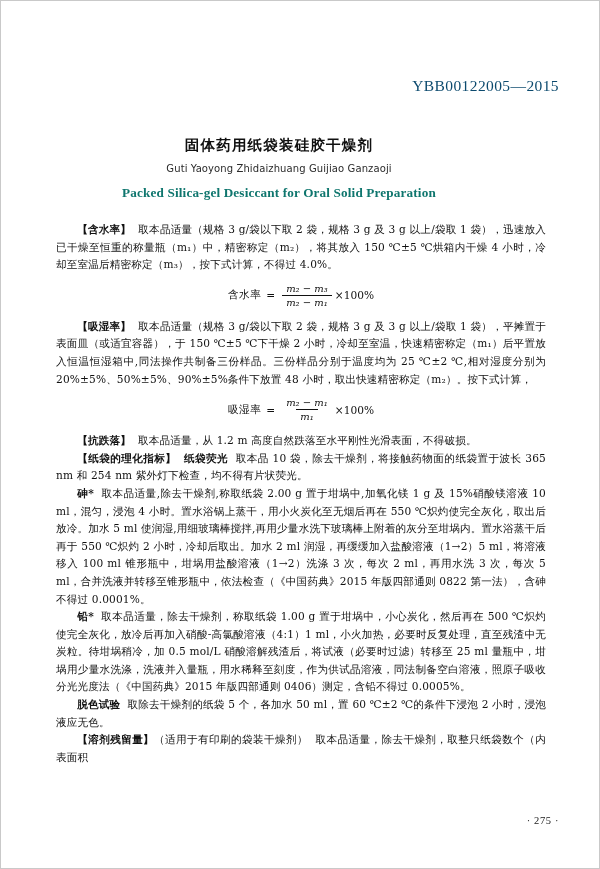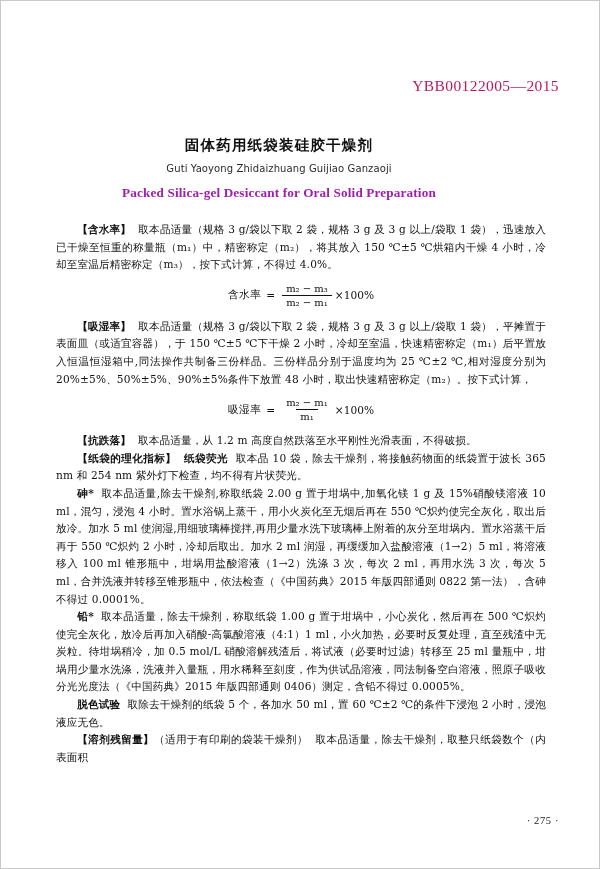--- a/index.html
+++ b/index.html
@@ -27,21 +27,21 @@
   }
 
   
   .doc-code {
     position: absolute;
     right: 40px;
     top: 76px;
     font-family: "Liberation Serif", "DejaVu Serif", serif;
     font-size: 15.5px;
     letter-spacing: 0.4px;
-    color: #be185d;
+    color: #0c4a6e;
     white-space: nowrap;
   }
 
   
   .title-block {
     position: absolute;
     left: 0;
     top: 133px;
     width: 556px;
     text-align: center;
@@ -60,21 +60,21 @@
     letter-spacing: 0.1px;
     color: #2a2a2a;
     margin-top: 7px;
     line-height: 1.4;
   }
   .title-en {
     font-family: "Liberation Serif", "DejaVu Serif", serif;
     font-weight: bold;
     font-size: 13.2px;
     letter-spacing: 0.15px;
-    color: #a21caf;
+    color: #0f766e;
     margin-top: 8px;
     line-height: 1.4;
   }
 
   
   .body-col {
     position: absolute;
     left: 55px;
     top: 220px;
     width: 490px;
@@ -106,20 +106,21 @@
     letter-spacing: 0.5px;
     margin-right: 4px;
   }
   .formula .eq { margin: 0 4px 0 1px; }
   .frac {
     display: inline-flex;
     flex-direction: column;
     align-items: center;
     vertical-align: middle;
     margin: 0 3px;
+    font-style: italic;
     font-size: 10px;
   }
   .frac .num {
     padding: 0 4px 1px 4px;
     line-height: 11px;
     white-space: nowrap;
   }
   .frac .den {
     border-top: 1px solid #111111;
     padding: 1px 4px 0 4px;

